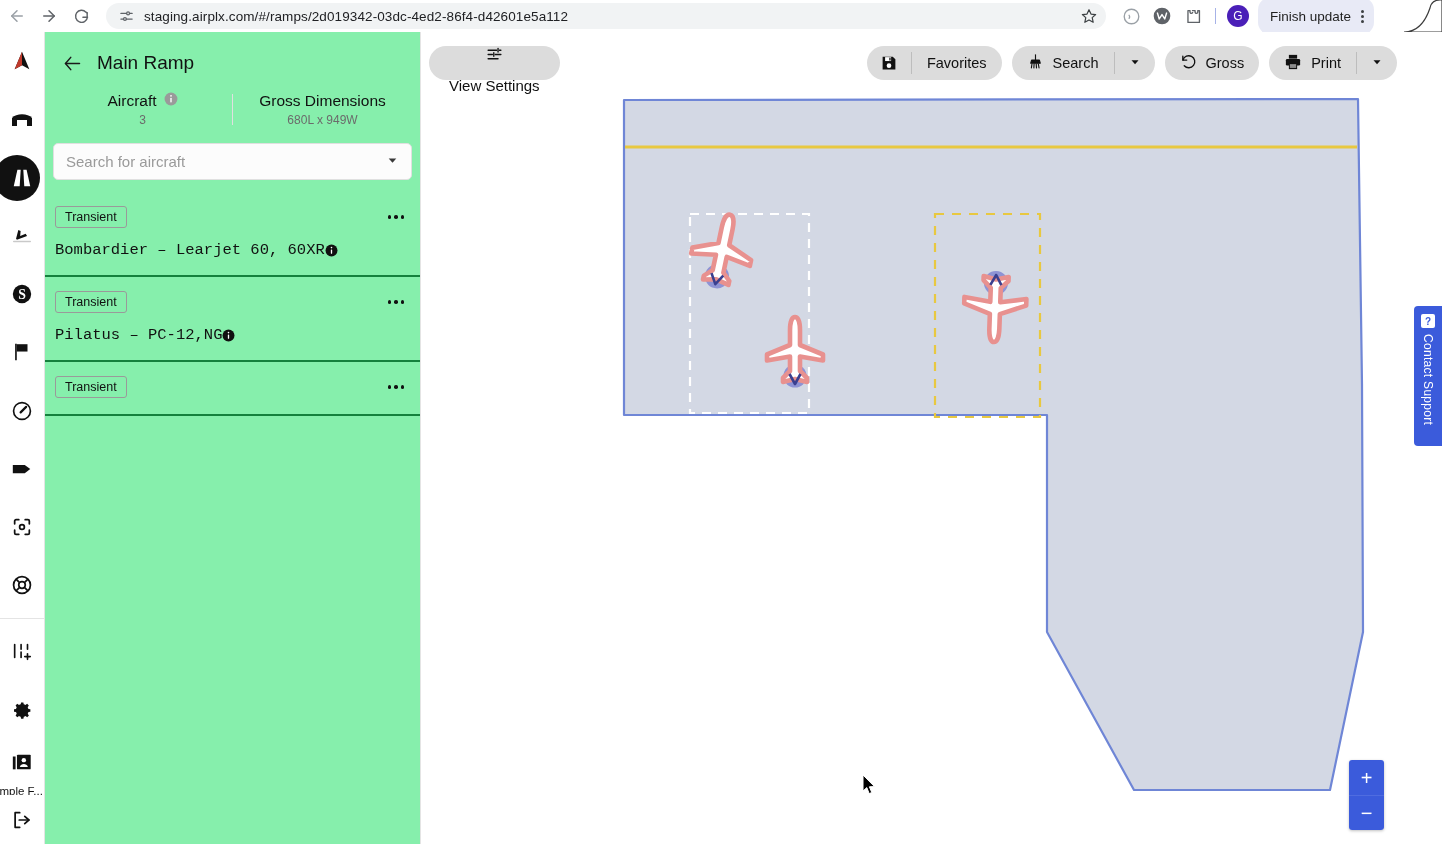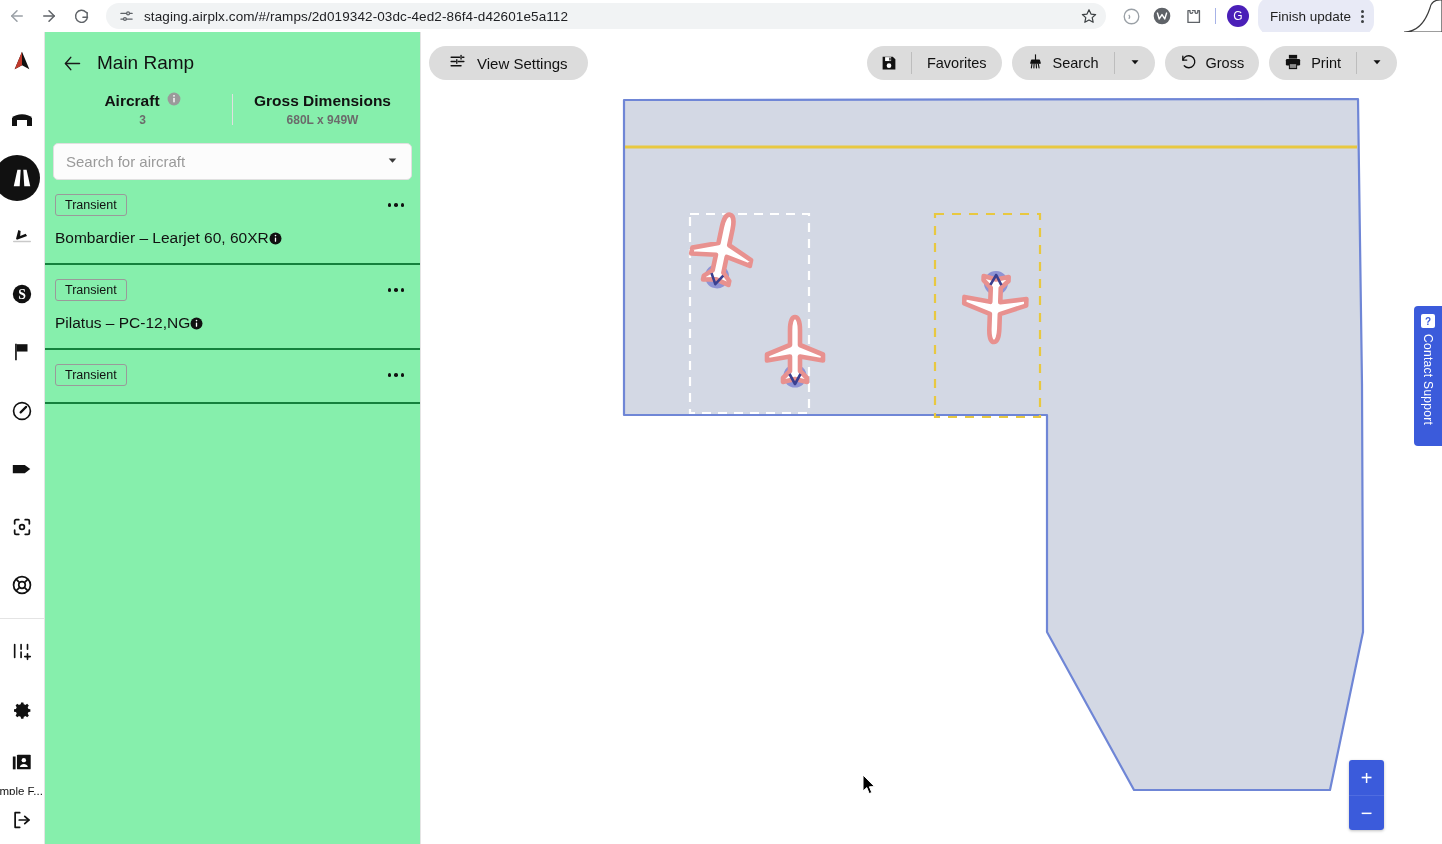--- a/index.html
+++ b/index.html
@@ -72,28 +72,28 @@
 
   
   .panel {
     position: absolute; top: 32px; left: 45px; width: 376px; height: 812px;
     background: #86efac; border-right: 1px solid #e4e4e4;
   }
   .panel-head { display: flex; align-items: center; gap: 14px; padding: 20px 0 0 16px; }
   .back-arrow { width: 22px; height: 22px; display:flex; align-items:center; justify-content:center; color:#1a1a1a; }
   .panel-title { font-size: 19px; color: #111; font-weight: 400; }
 
-  .stats { display: flex; align-items: flex-start; margin-top: 18px; padding: 0 8px; font-weight: bold; }
+  .stats { display: flex; align-items: flex-start; margin-top: 18px; padding: 0 8px; }
   .stat { flex: 1; text-align: center; }
   .stat-top { display: flex; align-items: center; justify-content: center; gap: 7px; }
   .stat-label { font-size: 15.5px; color: #111; }
   .stat-value { font-size: 12px; color: #6b6b6b; margin-top: 3px; }
   .stat-divider { width: 1px; align-self: stretch; background: #e0e0e0; margin: 2px 0; }
 
-  .search-wrap { margin: 16px 8px 0 8px; text-align: center; }
+  .search-wrap { margin: 16px 8px 12px 8px; text-align: center; }
   .search-box {
     height: 37px; border: 1px solid #e0e0e0; border-radius: 5px; background: #fcfcfc;
     display: flex; align-items: center; padding: 0 12px; position: relative;
   }
   .search-ph { font-size: 15px; color: #9a9a9a; }
   .search-caret { position: absolute; right: 12px; color: #3a3a3a; }
 
   .current-row {
     display: flex; align-items: center; justify-content: space-between;
     padding: 14px 8px 14px 10px; border-bottom: 1px solid #e4e4e4; margin-top: 12px;
@@ -105,32 +105,32 @@
   }
 
   .ac-item { border-bottom: 2px solid #15803d; padding: 14px 10px 16px 10px; }
   .ac-top { display: flex; align-items: center; justify-content: space-between; }
   .badge {
     border: 1px solid #9a9a9a; border-radius: 3px; padding: 3px 9px;
     font-size: 12.5px; color: #111;
   }
   .dots { display: flex; gap: 3px; padding: 0 6px; }
   .dots i { width: 3.5px; height: 3.5px; border-radius: 50%; background: #111; display:block; }
-  .ac-name { margin-top: 13px; font-size: 15.5px; color: #111; display: flex; align-items: center; gap: 0; }
+  .ac-name { margin-top: 13px; font-size: 15.5px; color: #111; display: flex; align-items: center; gap: 0; font-family: Liberation Mono, monospace; }
   .info-dot { width: 13px; height: 13px; display:flex; align-items:center; justify-content:center; }
 
   
   .map {
     position: absolute; top: 32px; left: 421px; width: 1021px; height: 812px;
     background: #fff; overflow: hidden;
   }
   .map-toolbar-left { position: absolute; top: 14px; left: 8px; }
   .vs-btn {
     display: flex; align-items: center; gap: 11px; height: 34px; padding: 0 20px;
-    background: #dcdcdc; border-radius: 17px; font-size: 15px; color: #111;
+    background: #dcdcdc; border-radius: 17px; font-size: 15px; color: #111; flex-direction: column;
   }
   .map-toolbar-right {
     position: absolute; top: 14px; right: 45px; display: flex; align-items: center; gap: 10px;
   }
   .grp { display: flex; align-items: center; background: #dcdcdc; border-radius: 17px; height: 34px; }
   .grp > .seg {
     display: flex; align-items: center; gap: 9px; padding: 0 15px; height: 34px;
     font-size: 14.5px; color: #111;
   }
   .grp > .seg.ico-only { padding: 0 13px; }

